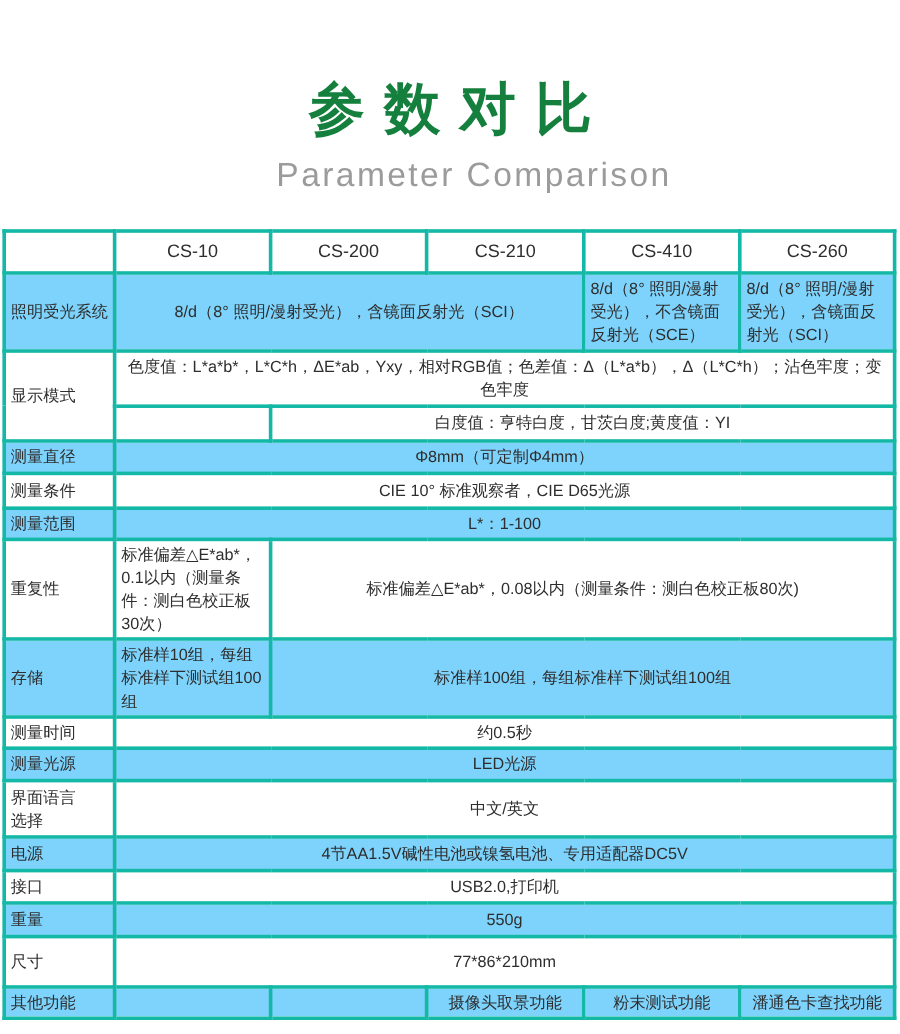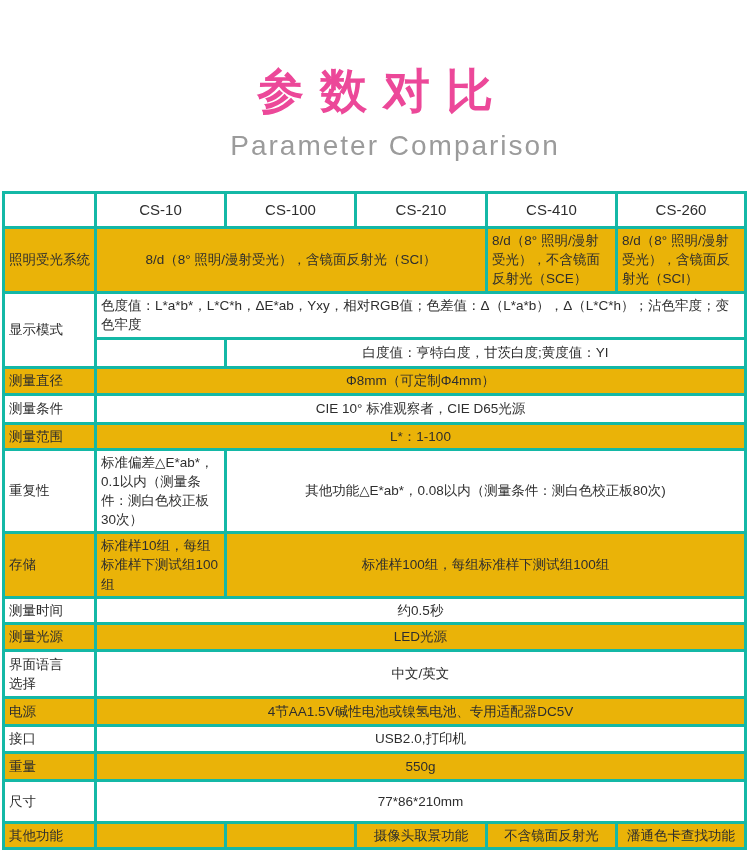--- a/index.html
+++ b/index.html
@@ -3,43 +3,43 @@
 <meta charset="utf-8">
 <style>
   html,body{margin:0;padding:0;}
   body{
     width:750px;height:862px;background:#ffffff;
     font-family:"Liberation Sans","DejaVu Sans",sans-serif;
     color:#303030;overflow:hidden;
   }
   .title{
     margin:64px 0 0 0;text-align:center;
-    font-size:47px;font-weight:900;color:#ec4899;
+    font-size:47px;font-weight:900;color:#15803d;
     letter-spacing:16px;padding-left:16px;line-height:1.15;
   }
   .subtitle{
     margin:12px 0 0 0;text-align:center;
     font-size:28px;font-weight:400;color:#9b9b9b;letter-spacing:2px;padding-left:40px;
   }
   table.cmp{
     border-collapse:collapse;table-layout:fixed;
     width:743px;margin:29px 0 0 2px;
     font-size:13.5px;color:#2e2e2e;
   }
   table.cmp td,table.cmp th{
     border:3px solid #14b8a6;
     font-weight:400;vertical-align:middle;
     padding:2px 4px;line-height:1.42;
     overflow:hidden;
   }
-  .shade{background:#eab308;}
+  .shade{background:#7dd3fc;}
   .lbl{text-align:left;white-space:pre-line;}
   .c{text-align:center;}
   .l{text-align:left;padding:3px 8px;}
-  .lw{text-align:left;padding:4px 12px;}
+  .lw{text-align:center;padding:4px 12px;}
   th.model{font-size:15px;text-align:center;}
 </style>
 </head>
 <body>
 
 <h1 class="title">参数对比</h1>
 <div class="subtitle">Parameter Comparison</div>
 
 <table class="cmp">
   <colgroup>
@@ -48,21 +48,21 @@
       <col style="width:130px">
     <col style="width:131px">
       <col style="width:130px">
       <col style="width:129px">
   </colgroup>
 
   <tbody>
       <tr style="height:35px">
     <td class="c"></td>
     <th class="model">CS-10</th>
-    <th class="model">CS-100</th>
+    <th class="model">CS-200</th>
     <th class="model">CS-210</th>
     <th class="model">CS-410</th>
     <th class="model">CS-260</th>
   </tr>
 
   <tr style="height:61px">
     <td class="lbl shade">照明受光系统</td>
     <td class="c shade" colspan="3">8/d（8° 照明/漫射受光），含镜面反射光（SCI）</td>
     <td class="l shade">8/d（8° 照明/漫射受光），不含镜面反射光（SCE）</td>
     <td class="l shade">8/d（8° 照明/漫射受光），含镜面反射光（SCI）</td>
@@ -88,21 +88,21 @@
   </tr>
 
   <tr style="height:20px">
     <td class="lbl shade">测量范围</td>
     <td class="c shade" colspan="5">L*：1-100</td>
   </tr>
 
   <tr style="height:66px">
     <td class="lbl">重复性</td>
     <td class="l">标准偏差△E*ab*，0.1以内（测量条件：测白色校正板30次）</td>
-    <td class="c" colspan="4">其他功能△E*ab*，0.08以内（测量条件：测白色校正板80次)</td>
+    <td class="c" colspan="4">标准偏差△E*ab*，0.08以内（测量条件：测白色校正板80次)</td>
   </tr>
 
   <tr style="height:54px">
     <td class="lbl shade">存储</td>
     <td class="l shade">标准样10组，每组标准样下测试组100组</td>
     <td class="c shade" colspan="4">标准样100组，每组标准样下测试组100组</td>
   </tr>
 
   <tr style="height:16px">
     <td class="lbl">测量时间</td>
@@ -138,17 +138,17 @@
   <tr style="height:42px">
     <td class="lbl">尺寸</td>
     <td class="c" colspan="5">77*86*210mm</td>
   </tr>
 
   <tr style="height:24px">
     <td class="lbl shade">其他功能</td>
     <td class="shade"></td>
     <td class="shade"></td>
     <td class="c shade">摄像头取景功能</td>
-    <td class="c shade">不含镜面反射光</td>
+    <td class="c shade">粉末测试功能</td>
     <td class="c shade">潘通色卡查找功能</td>
   </tr>
 </tbody>
   </table>
 
 </body></html>

